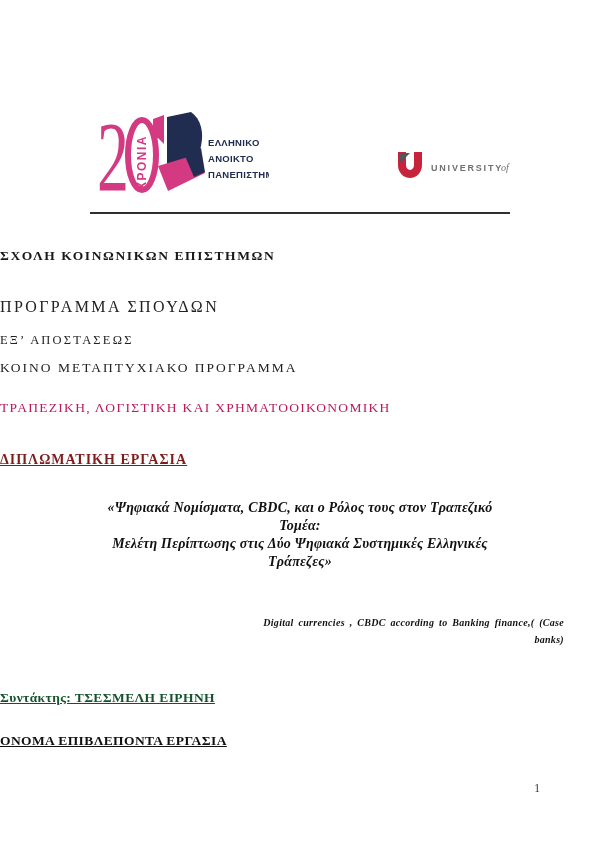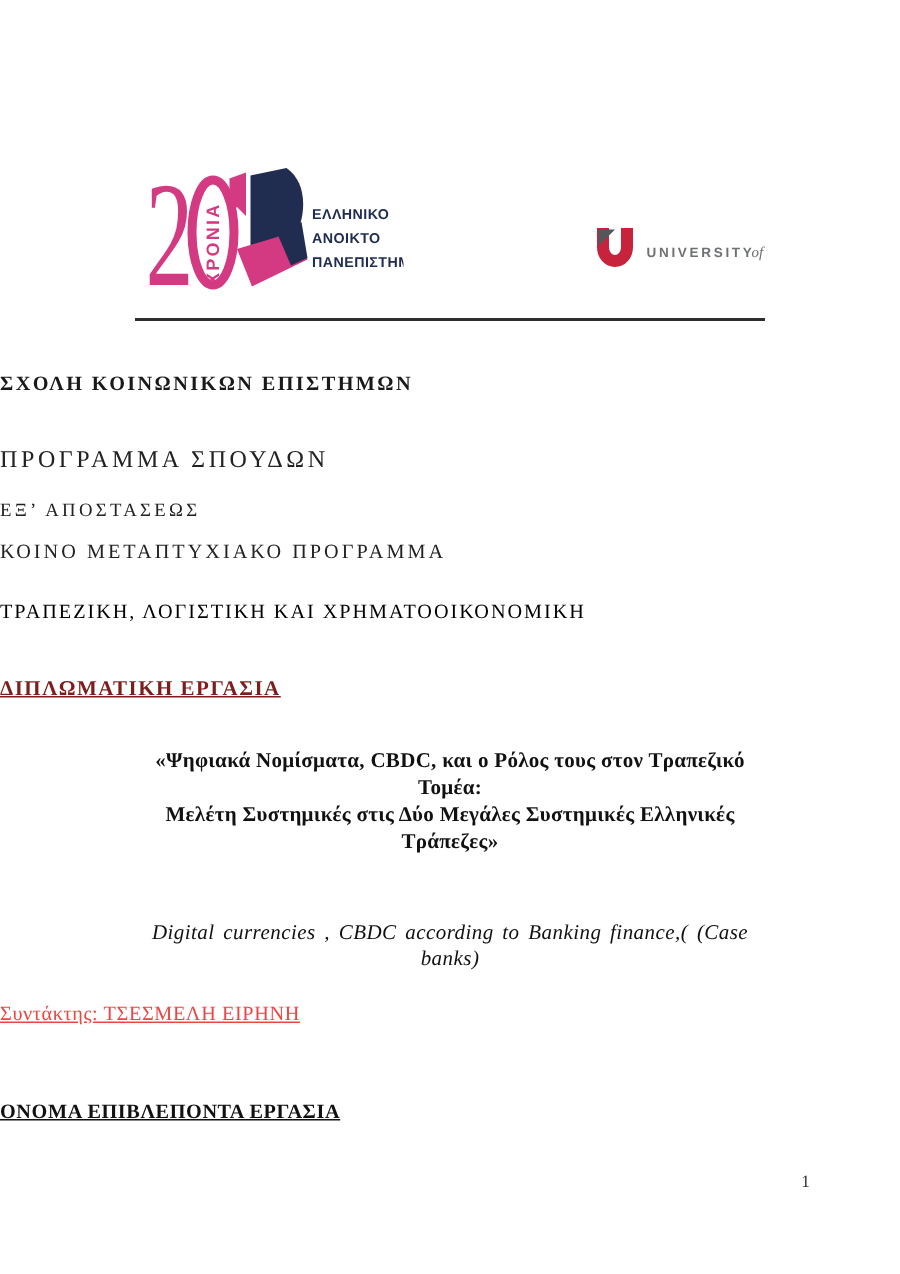--- a/index.html
+++ b/index.html
@@ -7,28 +7,28 @@
     position:relative;width:600px;height:849px;background:#ffffff;
     font-family:"Liberation Serif","DejaVu Serif",serif;color:#1c1c1c;
     overflow:hidden;
   }
   .line{position:absolute;left:0;width:596px;white-space:pre;}
   .school{top:248px;font-size:13.5px;font-weight:bold;letter-spacing:1.6px;color:#191919;}
   .program{top:298px;font-size:16px;letter-spacing:2.4px;color:#222;}
   .distance{top:333px;font-size:12.5px;letter-spacing:2.2px;color:#222;}
   .joint{top:360px;font-size:13.5px;letter-spacing:2px;color:#222;}
   .stin{top:383px;font-size:11px;letter-spacing:2px;color:#222;}
-  .field{top:400px;font-size:13.5px;letter-spacing:1.3px;color:#000000;}
+  .field{top:400px;font-size:13.5px;letter-spacing:1.3px;color:#be185d;}
   .thesis{top:452px;font-size:14px;font-weight:bold;letter-spacing:1px;text-decoration:underline;color:#7f1d1d;}
   .title-el{position:absolute;top:499px;left:36px;width:528px;text-align:center;
-    font-size:14px;font-weight:bold;line-height:18px;letter-spacing:.2px;color:#111;}
+    font-size:14px;font-weight:bold;font-style:italic;line-height:18px;letter-spacing:.2px;color:#111;}
   .or{top:585px;font-size:13px;font-weight:bold;font-style:italic;color:#111;}
-  .title-en{position:absolute;top:614px;left:36px;width:528px;text-align:center;
-    font-size:14px;font-weight:normal;font-style:italic;line-height:17px;letter-spacing:.3px;word-spacing:2px;color:#111;}
-  .author{top:668px;font-size:13.5px;font-weight:normal;letter-spacing:.4px;text-decoration:underline;color:#ef4444;}
+  .title-en{position:absolute;top:614px;left:36px;width:528px;text-align:right;
+    font-size:10px;font-weight:bold;font-style:italic;line-height:17px;letter-spacing:.3px;word-spacing:2px;color:#111;}
+  .author{top:690px;font-size:13.5px;font-weight:bold;letter-spacing:.4px;text-decoration:underline;color:#14532d;}
   .supervisor{top:733px;font-size:13.5px;font-weight:bold;letter-spacing:.4px;text-decoration:underline;color:#111;}
   .rule{position:absolute;left:90px;top:212px;width:420px;height:2px;background:#2e2e2e;}
   .pagenum{position:absolute;top:782px;left:527px;width:20px;text-align:center;font-size:11.5px;color:#333;}
   .hou-logo{position:absolute;left:97px;top:110px;width:172px;height:86px;}
   .unic-logo{position:absolute;left:395px;top:148px;width:125px;height:34px;}
   svg text{font-family:"Liberation Sans","DejaVu Sans",sans-serif;}
   svg .serifdigit{font-family:"Liberation Serif","DejaVu Serif",serif;}
 </style>
 </head>
 <body>
@@ -70,21 +70,21 @@
   <div class="line program">ΠΡΟΓΡΑΜΜΑ ΣΠΟΥΔΩΝ</div>
   <div class="line distance">ΕΞ’ ΑΠΟΣΤΑΣΕΩΣ</div>
   <div class="line joint">ΚΟΙΝΟ ΜΕΤΑΠΤΥΧΙΑΚΟ ΠΡΟΓΡΑΜΜΑ</div>
   <div class="line field">ΤΡΑΠΕΖΙΚΗ, ΛΟΓΙΣΤΙΚΗ ΚΑΙ ΧΡΗΜΑΤΟΟΙΚΟΝΟΜΙΚΗ</div>
 
   <div class="line thesis">ΔΙΠΛΩΜΑΤΙΚΗ ΕΡΓΑΣΙΑ</div>
 
   <div class="title-el">
     <div>«Ψηφιακά Νομίσματα, CBDC, και ο Ρόλος τους στον Τραπεζικό</div>
     <div>Τομέα:</div>
-    <div>Μελέτη Συστημικές στις Δύο Μεγάλες Συστημικές Ελληνικές</div>
+    <div>Μελέτη Περίπτωσης στις Δύο Ψηφιακά Συστημικές Ελληνικές</div>
     <div>Τράπεζες»</div>
   </div>
 
 
   <div class="title-en">
     <div>Digital currencies , CBDC according to Banking finance,( (Case</div>
     <div>banks)</div>
   </div>
 
   <div class="line author">Συντάκτης: ΤΣΕΣΜΕΛΗ ΕΙΡΗΝΗ</div>

